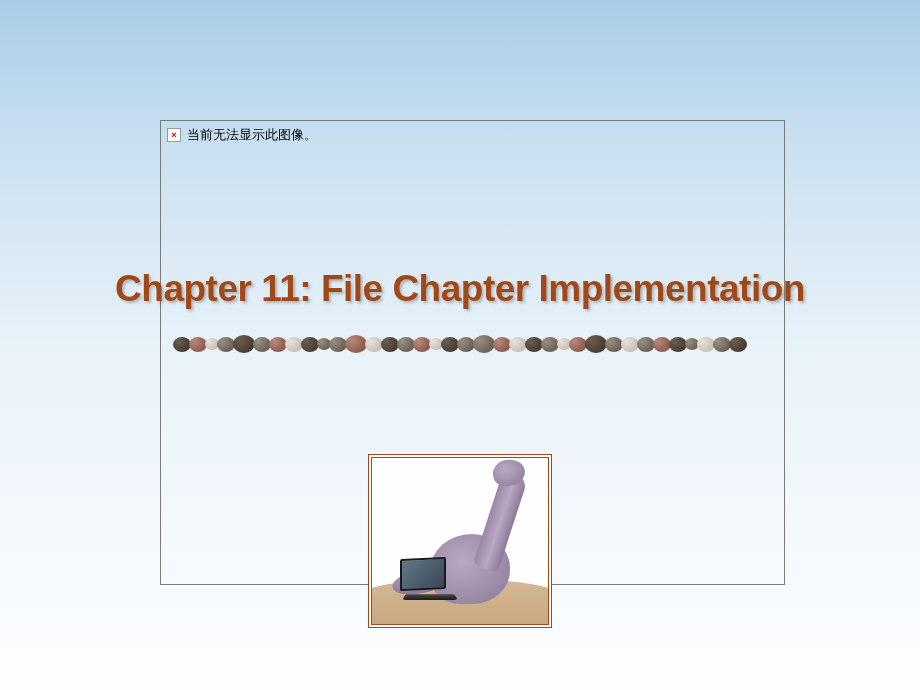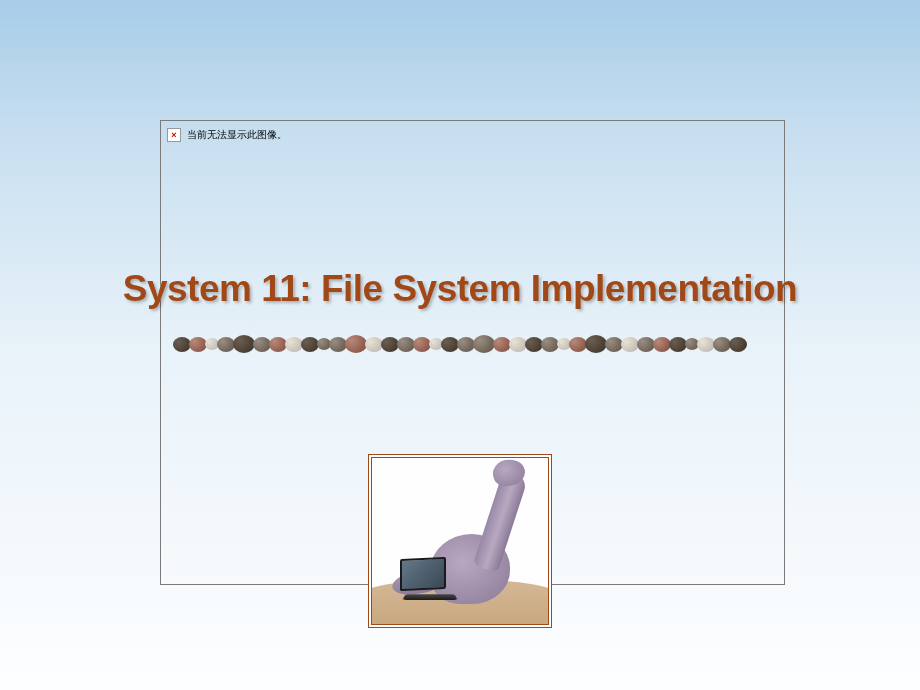--- a/index.html
+++ b/index.html
@@ -37,21 +37,21 @@
       border: 1px solid #999;
       display: flex;
       align-items: center;
       justify-content: center;
       font-size: 9px;
       color: #c00;
       background: #fff;
       font-weight: bold;
     }
     .broken-label {
-      font-size: 10px;
+      font-size: 13px;
       color: #000;
       font-family: Liberation Mono, monospace;
     }
     .title {
       position: absolute;
       top: 268px;
       left: 0;
       width: 920px;
       text-align: center;
       font-size: 37px;
@@ -181,21 +181,21 @@
 </head>
 <body>
 
 <div class="content-frame">
   <div class="broken-image-bar">
     <span class="broken-icon">×</span>
     <span class="broken-label">当前无法显示此图像。</span>
   </div>
 </div>
 
-<div class="title">System 11:  File System Implementation</div>
+<div class="title">Chapter 11:  File Chapter Implementation</div>
 
 <div class="pebble-row">
   <span class="pebble dark"></span>
     <span class="pebble red"></span>
     <span class="pebble light small"></span>
   <span class="pebble"></span>
     <span class="pebble dark big"></span>
     <span class="pebble"></span>
   <span class="pebble red"></span>
     <span class="pebble light"></span>

